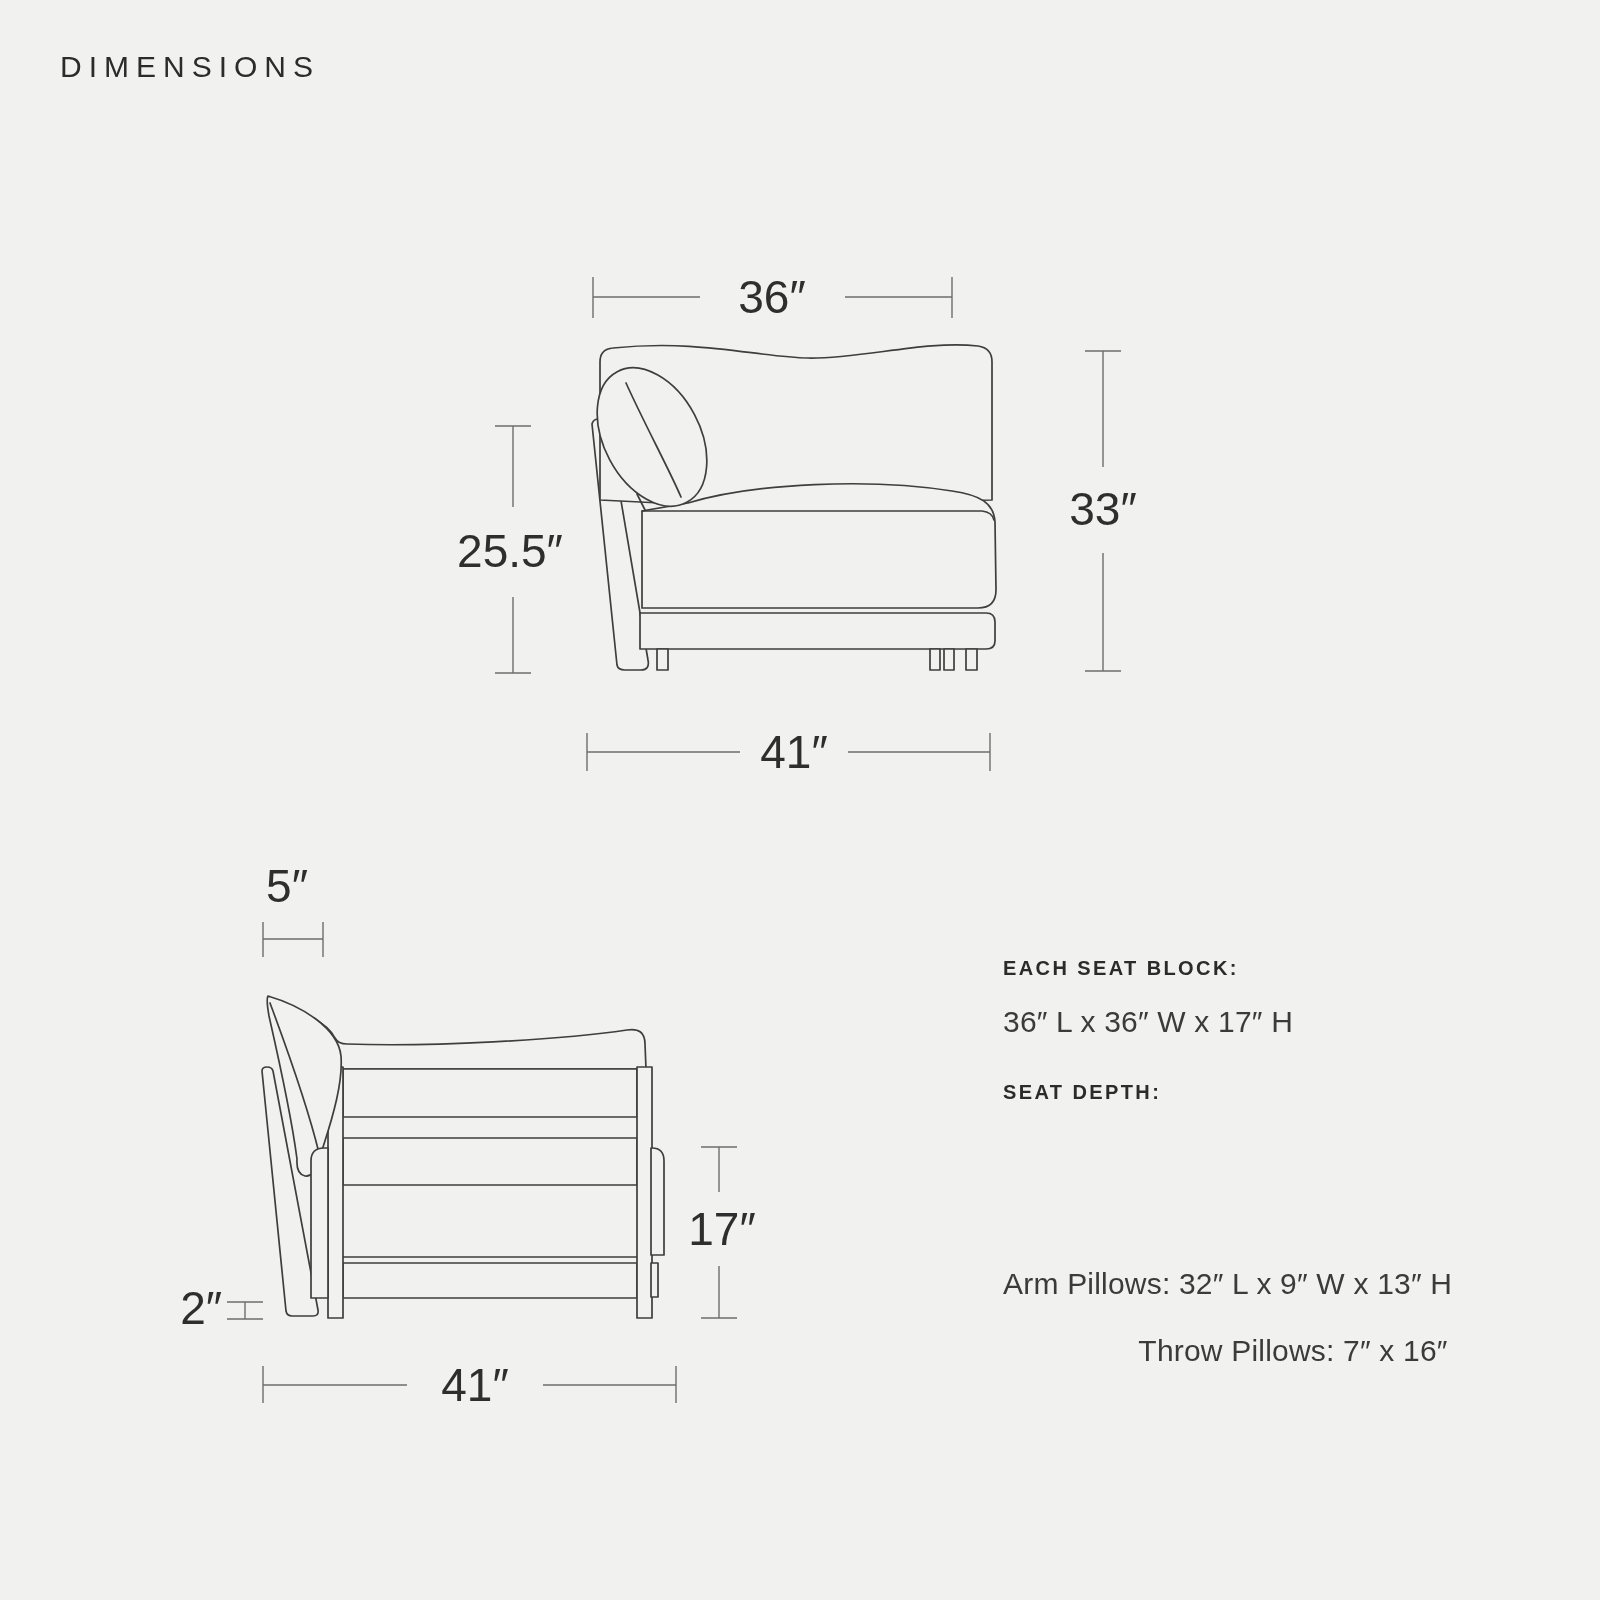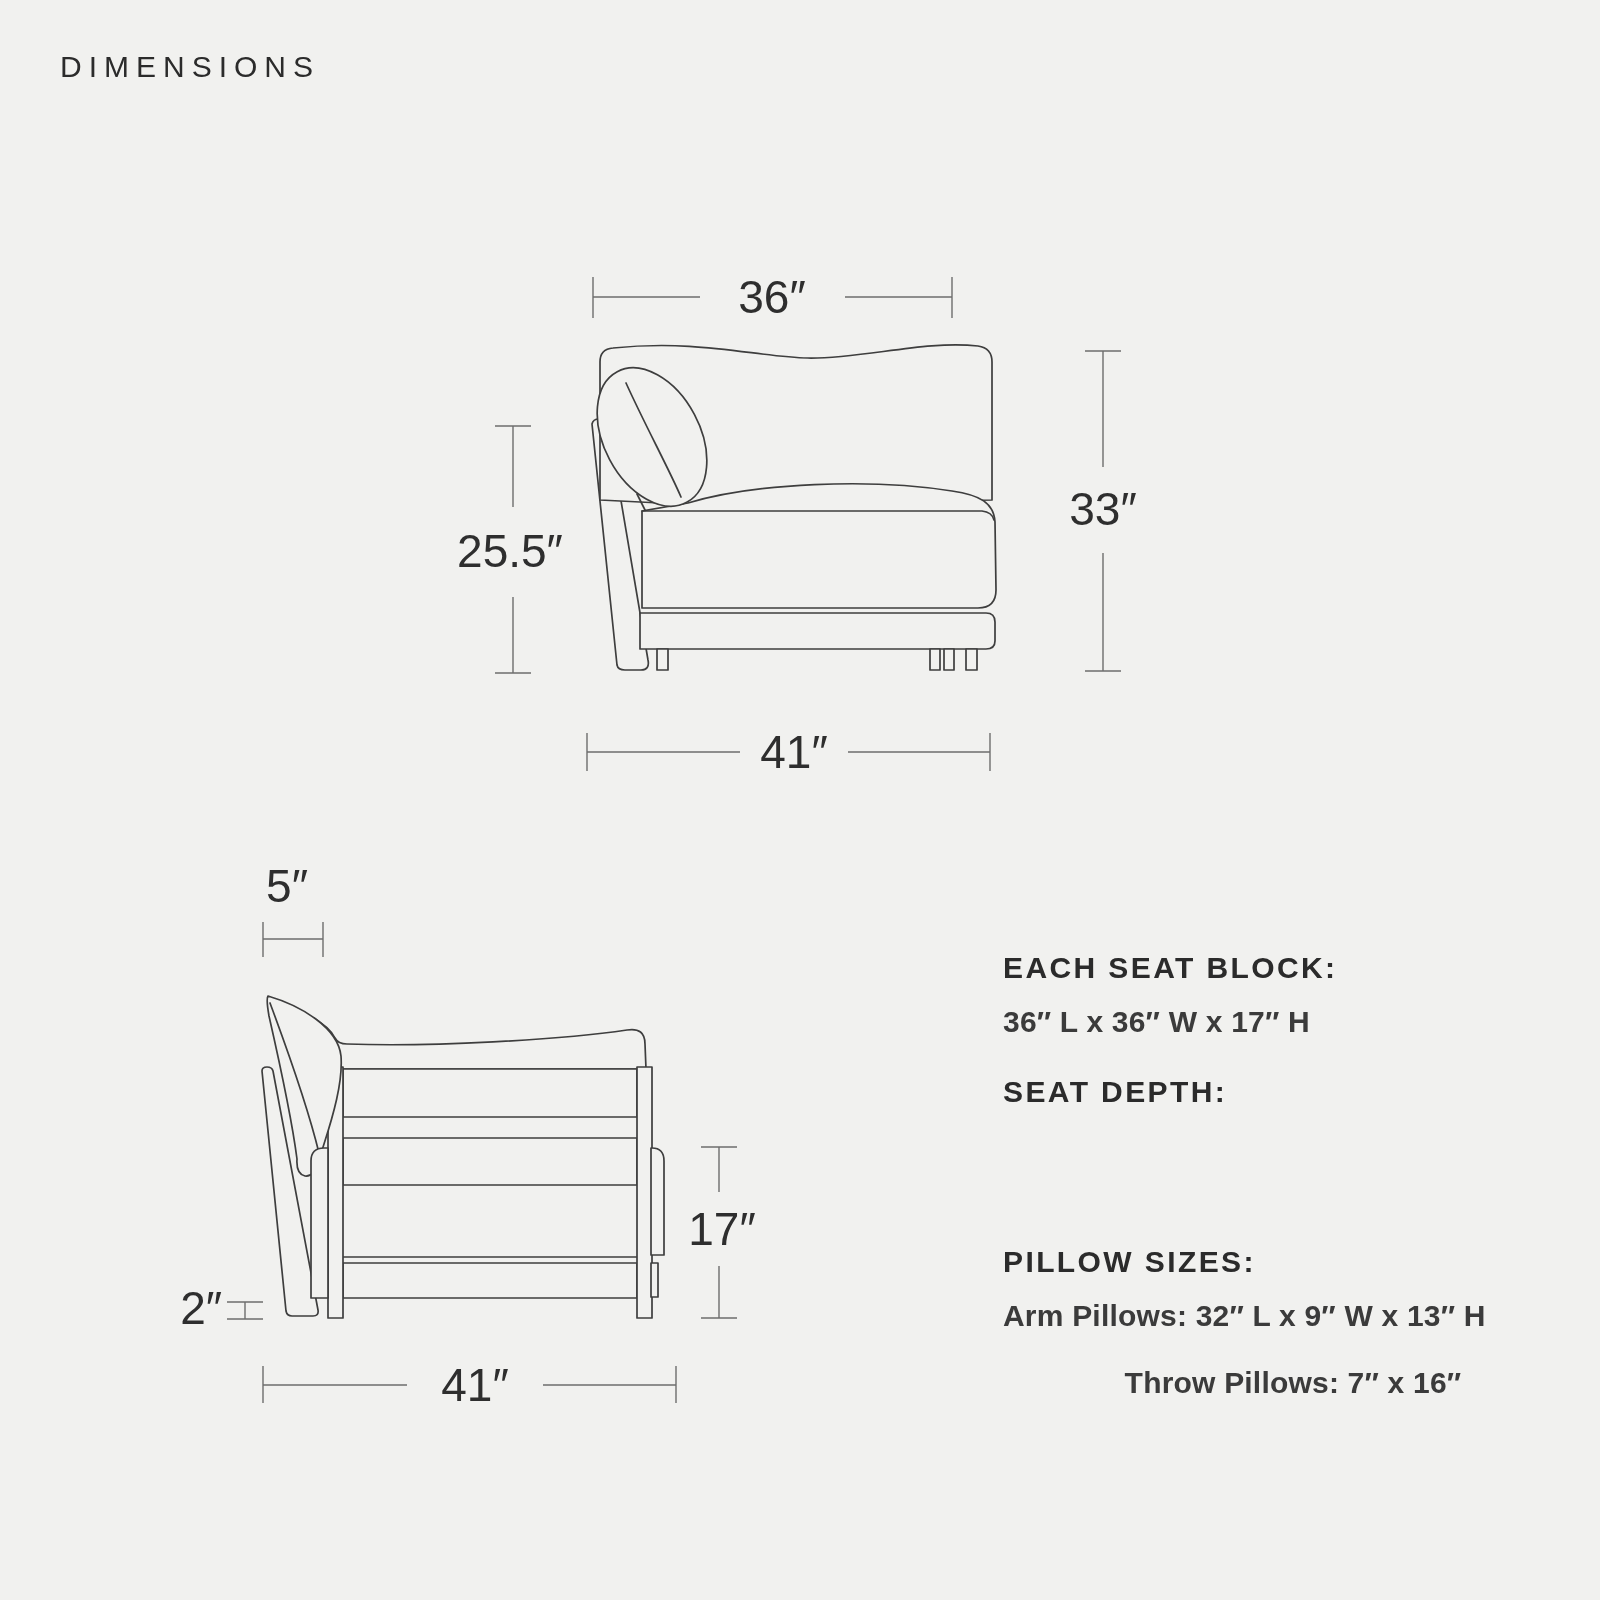--- a/index.html
+++ b/index.html
@@ -28,25 +28,25 @@
   .dim-label{
     fill:#2e2e2e;font-family:"Liberation Sans",sans-serif;font-size:46px;
     text-anchor:middle;dominant-baseline:central;
   }
   .dim-label-end{text-anchor:end;}
   .specs{position:absolute;left:1003px;width:580px;}
   .specs-block-1{top:952px;}
   .specs-block-2{top:1114px;}
   .specs-block-3{top:1246px;}
   .spec-heading{
-    margin:0;font-size:30px;font-weight:700;letter-spacing:2.4px;
+    margin:0;font-size:20px;font-weight:700;letter-spacing:2.4px;
     line-height:32px;color:var(--text);
   }
   .spec-line{
-    margin:0;margin-top:19px;font-size:30px;font-weight:700;
+    margin:0;margin-top:19px;font-size:30px;font-weight:400;
     line-height:37px;color:#3b3b3b;letter-spacing:0.2px;
   }
   .spec-line + .spec-line{margin-top:30px;text-align:center;}
 </style>
 </head>
 <body>
 
 <div class="page-title">DIMENSIONS</div>
 
 <svg class="diagram-svg" viewBox="0 0 1600 1600" aria-hidden="true">
@@ -144,16 +144,15 @@
 <div class="specs specs-block-1" style="position:absolute;top:952px;">
   <p class="spec-heading">EACH SEAT BLOCK:</p>
   <p class="spec-line">36″ L x 36″ W x 17″ H</p>
 </div>
 
 <div class="specs specs-block-2" style="position:absolute;top:1076px;">
   <p class="spec-heading">SEAT DEPTH:</p>
 </div>
 
 <div class="specs specs-block-3" style="position:absolute;top:1246px;">
-  <p class="spec-heading">PILLOW SIZES:</p>
   <p class="spec-line">Arm Pillows: 32″ L x 9″ W x 13″ H</p>
   <p class="spec-line">Throw Pillows: 7″ x 16″</p>
 </div>
 
 </body></html>

